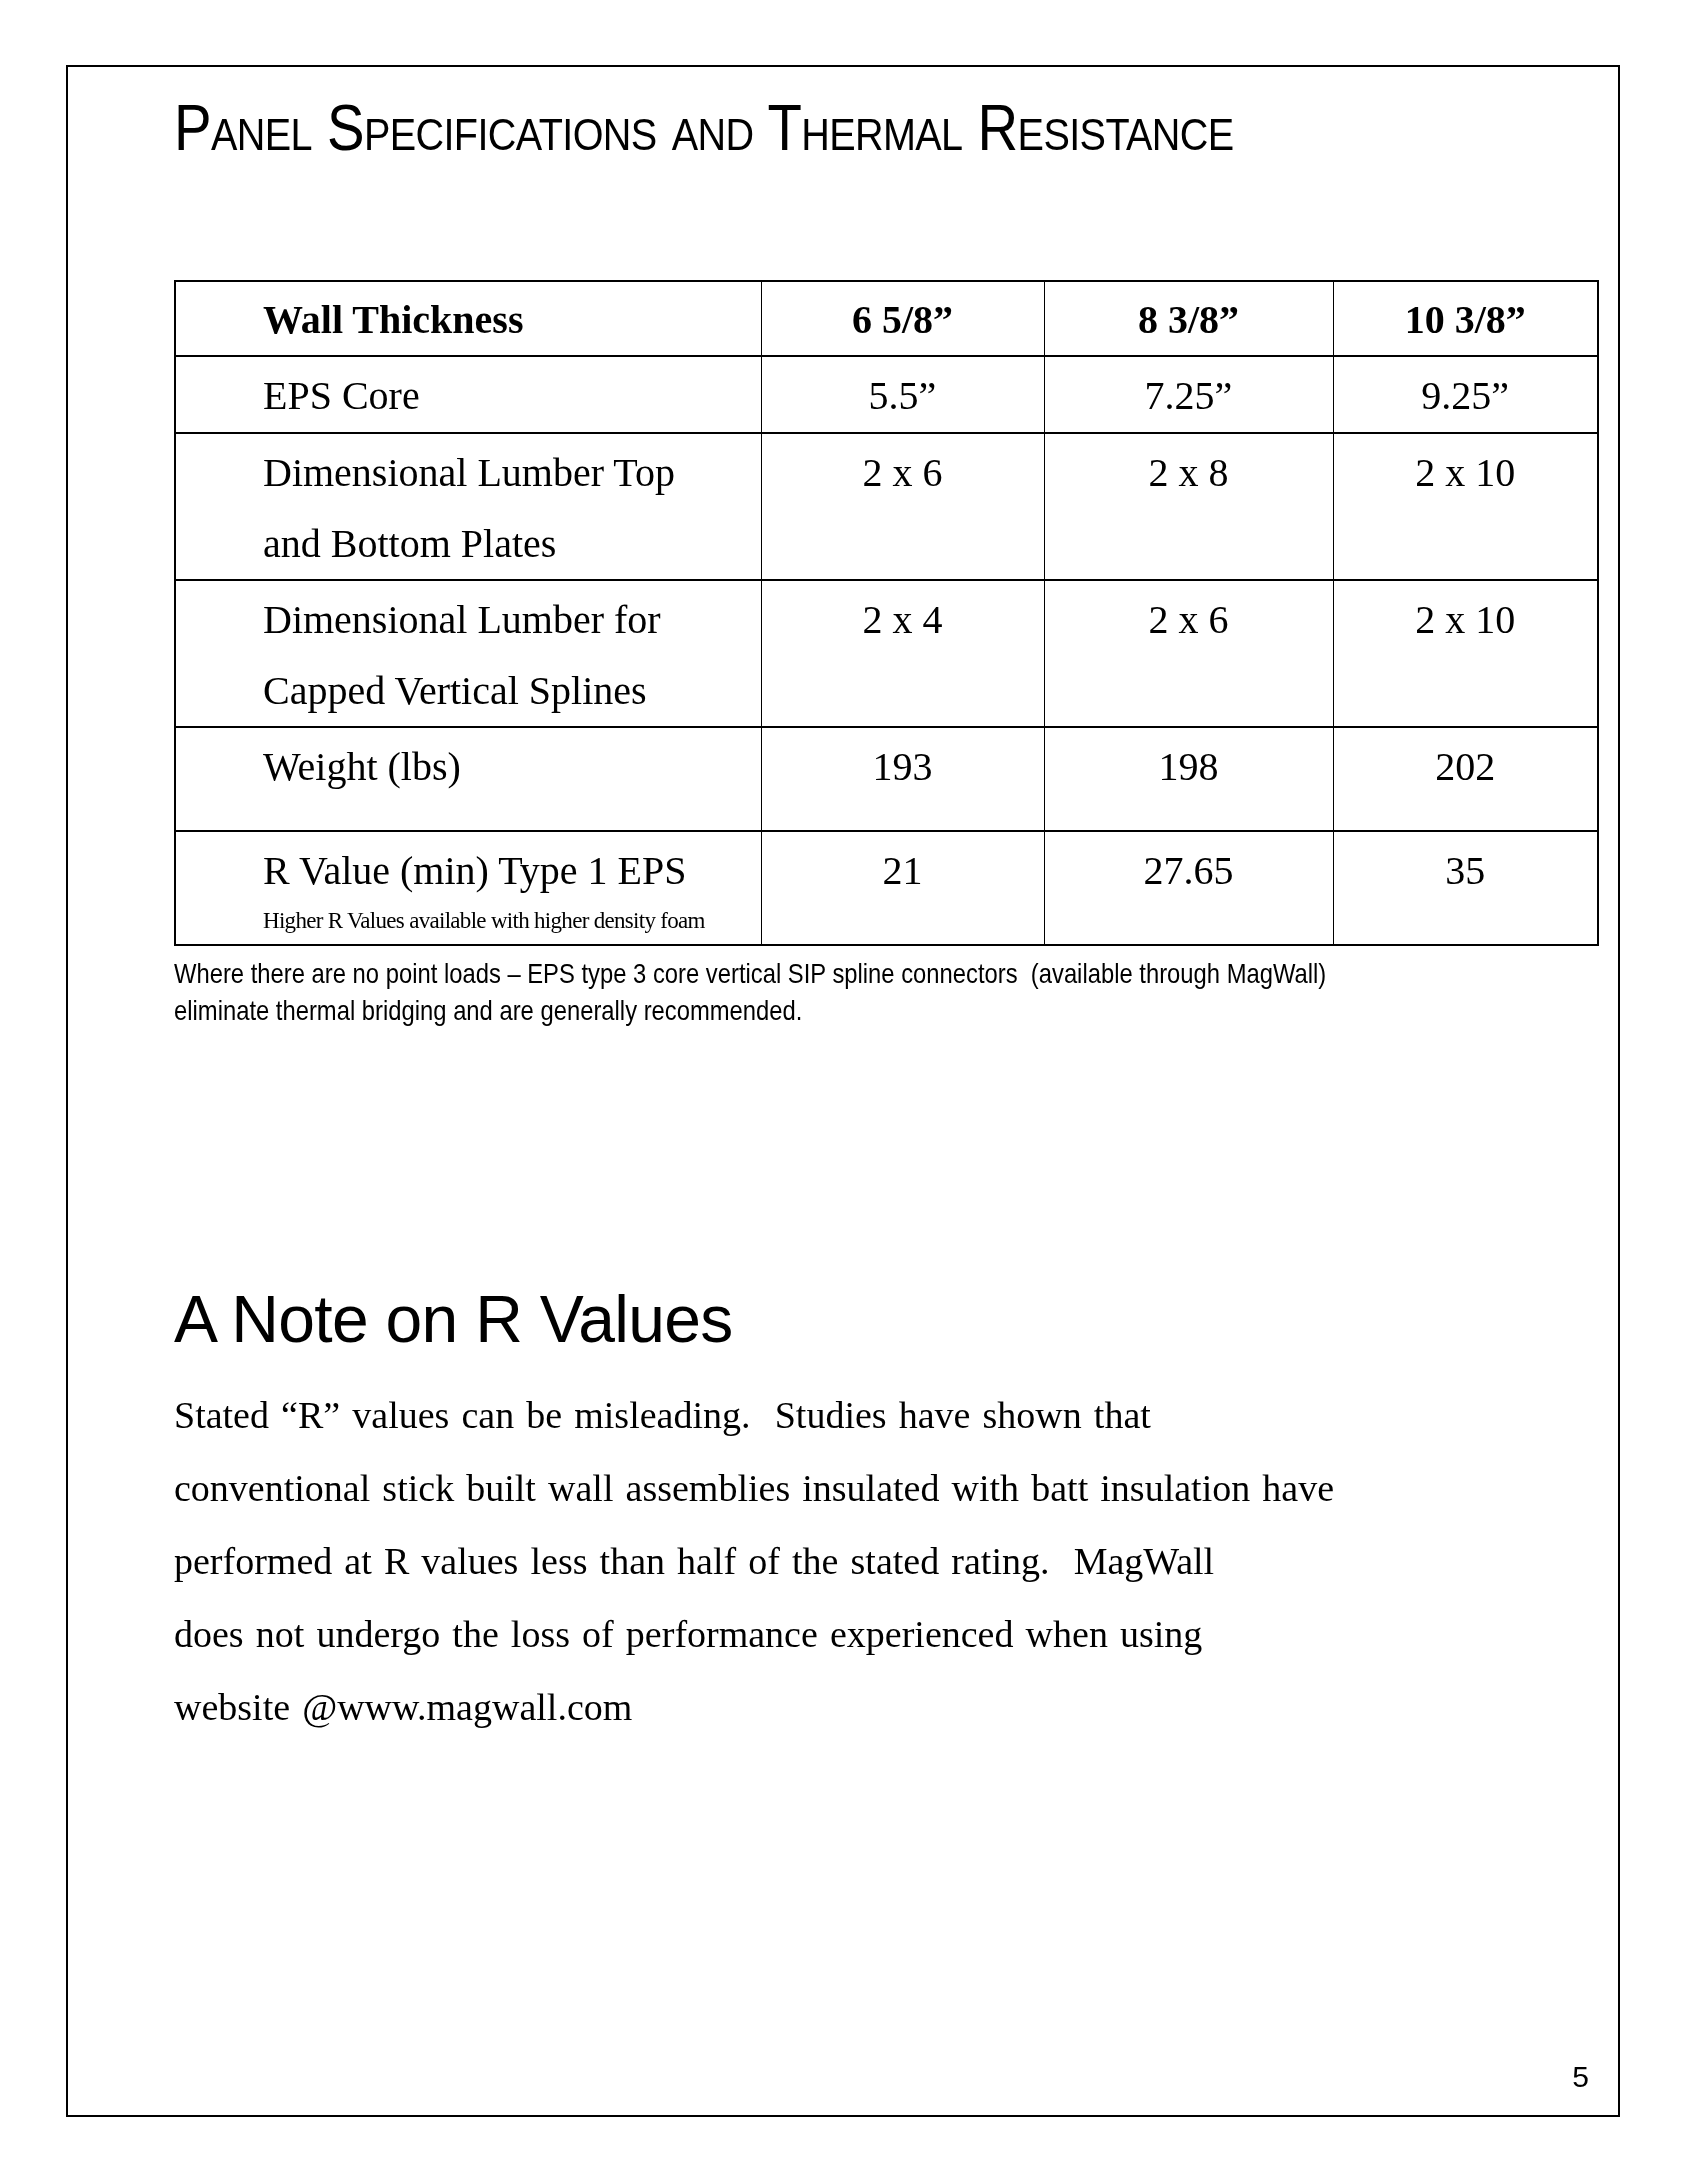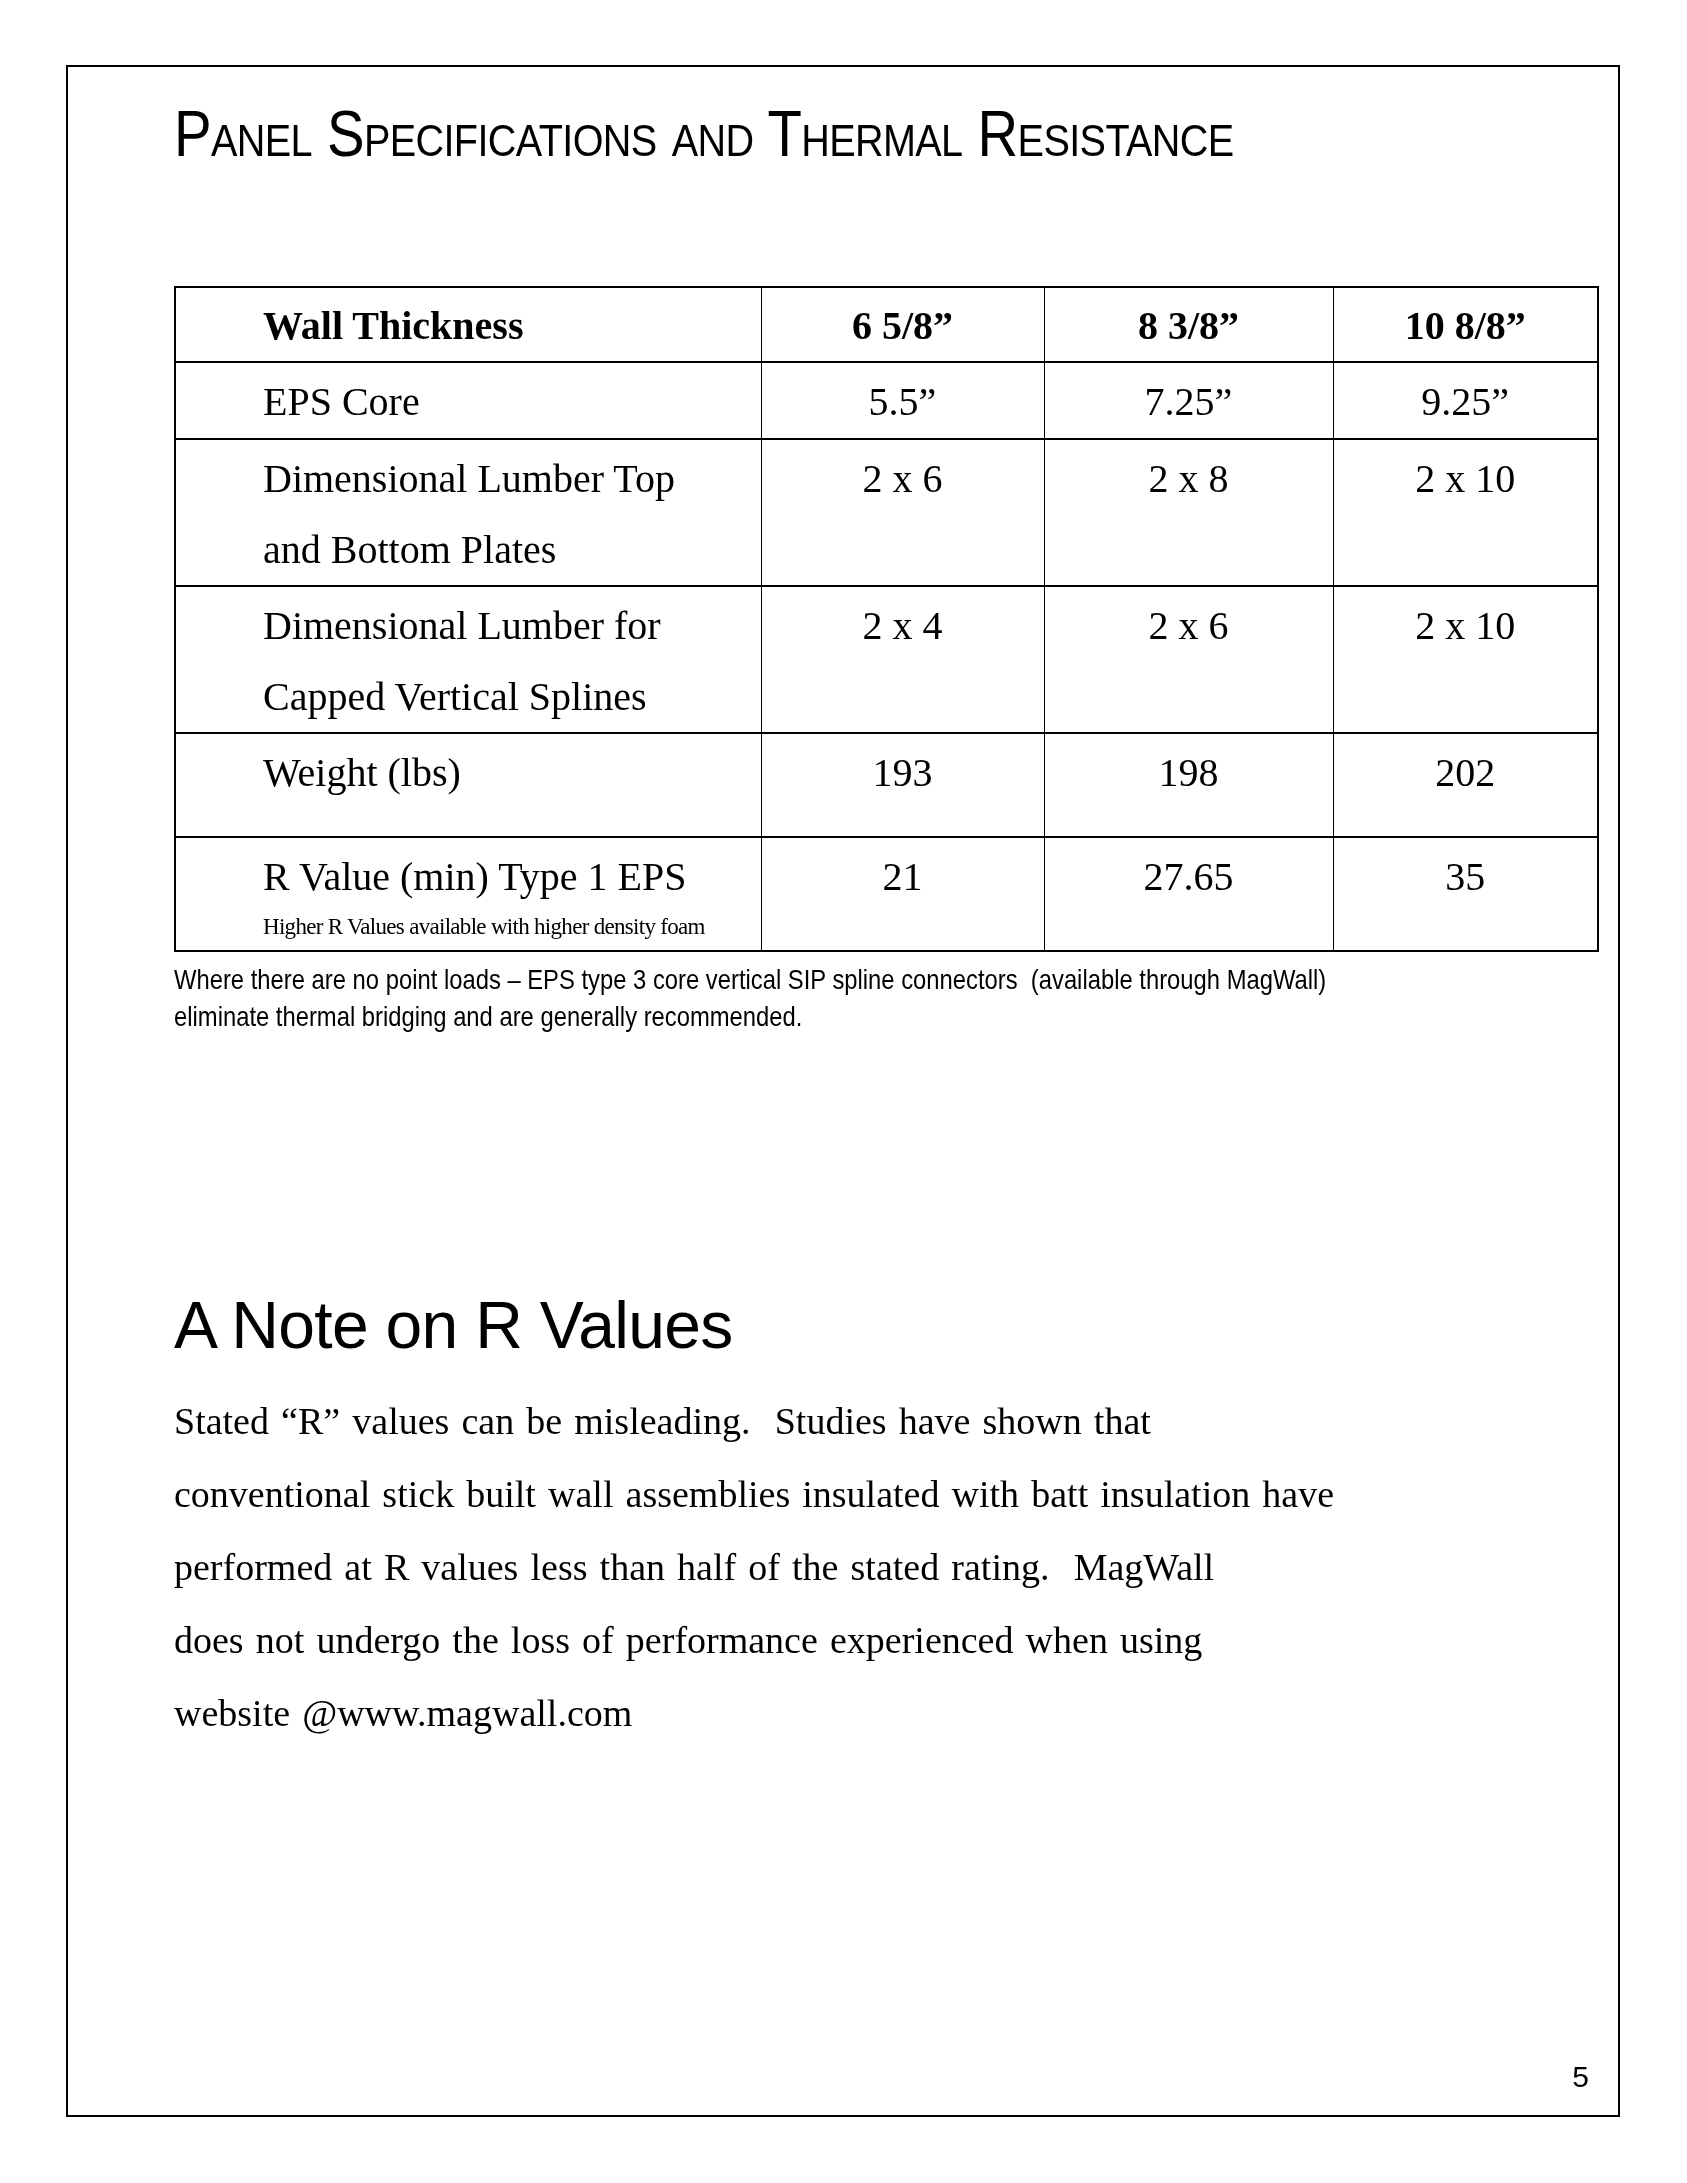--- a/index.html
+++ b/index.html
@@ -12,21 +12,21 @@
     overflow: hidden;
   }
   .page-border {
     position: absolute;
     left: 66px; top: 65px;
     width: 1554px; height: 2052px;
     border: 2px solid #000000;
   }
   .content {
     position: absolute;
-    left: 174px; top: 65px;
+    left: 174px; top: 59px;
     width: 1423px;
   }
   .doc-title {
     margin-top: 33px;
     font-family: "Liberation Sans", sans-serif;
     font-variant: small-caps;
     font-size: 64px;
     font-weight: 400;
     line-height: 1.15;
     letter-spacing: -0.7px;
@@ -127,21 +127,21 @@
       <col class="c1">
         <col class="c2">
         <col class="c3">
         <col class="c4">
     </colgroup>
     <tbody>
       <tr class="header-row row-header">
         <th class="label-cell">Wall Thickness</th>
         <th class="value-cell">6 5/8”</th>
         <th class="value-cell">8 3/8”</th>
-        <th class="value-cell">10 8/8”</th>
+        <th class="value-cell">10 3/8”</th>
       </tr>
       <tr class="row-eps">
         <td class="label-cell">EPS Core</td>
         <td class="value-cell">5.5”</td>
         <td class="value-cell">7.25”</td>
         <td class="value-cell">9.25”</td>
       </tr>
       <tr class="row-dim1">
         <td class="label-cell">Dimensional Lumber Top and Bottom Plates</td>
         <td class="value-cell">2 x 6</td>

